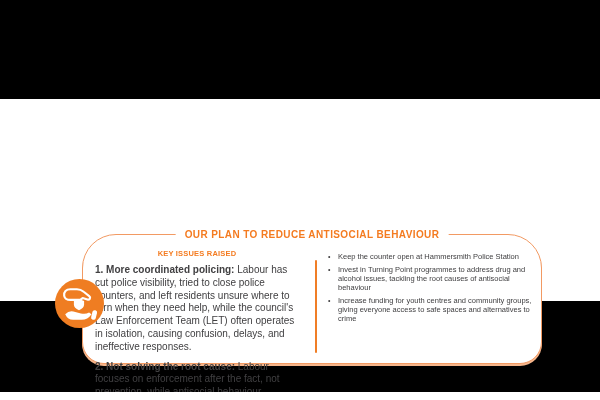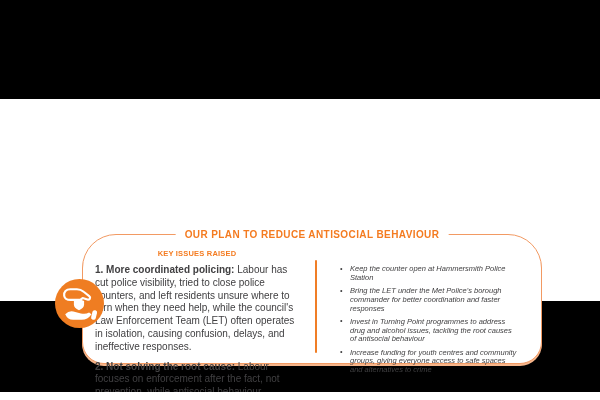--- a/index.html
+++ b/index.html
@@ -39,21 +39,21 @@
     text-align:center; letter-spacing:0.2px; margin:0 0 6px 0;
   }
   .divider {
     position:absolute; left:232px; top:25px; width:2px; height:93px;
     background:#F07E26; border-radius:1px;
   }
 
   .para { font-size:10px; line-height:1.28; color:#414042; margin:0 0 7px 0; }
   .para .lead { font-weight:bold; }
 
-  .bullets { list-style:none; margin:16px; padding:0;font-style:italic; }
+  .bullets { list-style:none; margin:4px; padding:0; }
   .bullets li {
     position:relative; padding-left:11px; margin:0 0 4.5px 0;
     font-size:7.5px; line-height:1.17; color:#414042;
   }
   .bullets li::before {
     content:"\2022"; position:absolute; left:1px; top:-0.5px;
     font-size:7px; color:#414042;
   }
 </style>
 </head>
@@ -77,21 +77,20 @@
 
         <p class="para"><span class="lead">1. More coordinated policing:</span><span> Labour has cut police visibility, tried to close police counters, and left residents unsure where to turn when they need help, while the council's Law Enforcement Team (LET) often operates in isolation, causing confusion, delays, and ineffective responses.</span></p>
 
         <p class="para"><span class="lead">2. Not solving the root cause:</span><span> Labour focuses on enforcement after the fact, not prevention, while antisocial behaviour continues to blight lives.</span></p>
       </div>
 
       <div class="col col-right">
 
         <ul class="bullets">
           <li>Keep the counter open at Hammersmith Police Station</li>
-          <li>Bring the LET under the Met Police's borough commander for better coordination and faster responses</li>
           <li>Invest in Turning Point programmes to address drug and alcohol issues, tackling the root causes of antisocial behaviour</li>
           <li>Increase funding for youth centres and community groups, giving everyone access to safe spaces and alternatives to crime</li>
         </ul>
       </div>
 
     </div>
 
     <div class="icon-badge">
       <svg viewBox="0 0 48 48" xmlns="http://www.w3.org/2000/svg" aria-hidden="true">
         <circle cx="24" cy="24" r="24" fill="#EF7D22"></circle>

